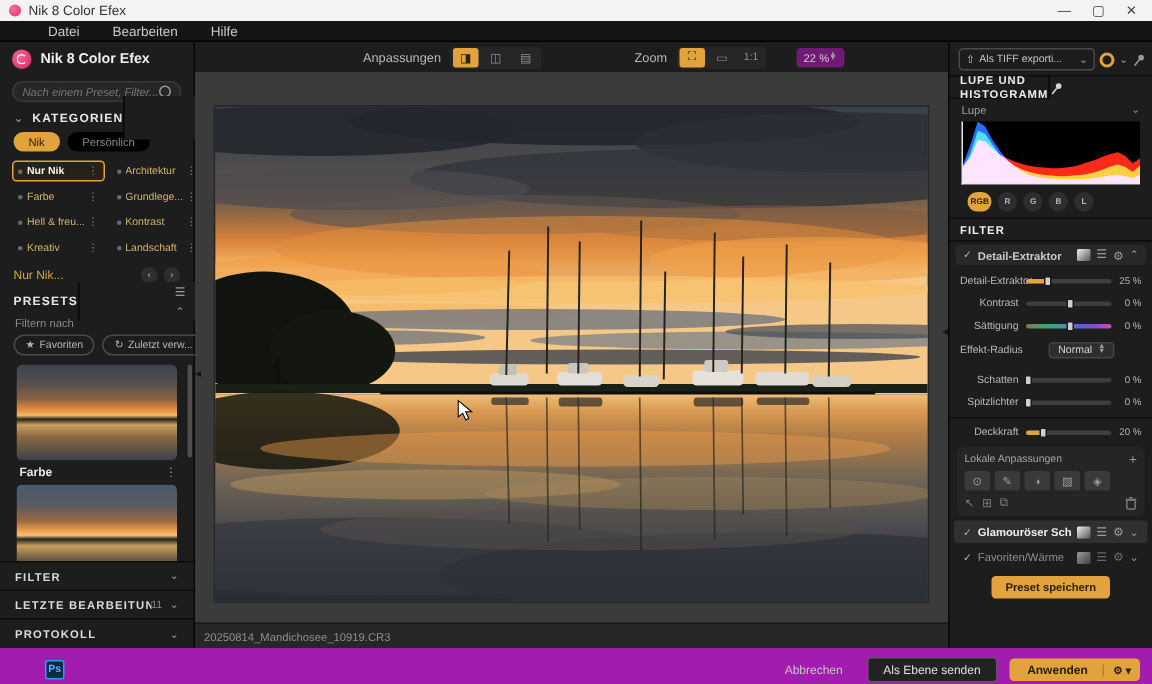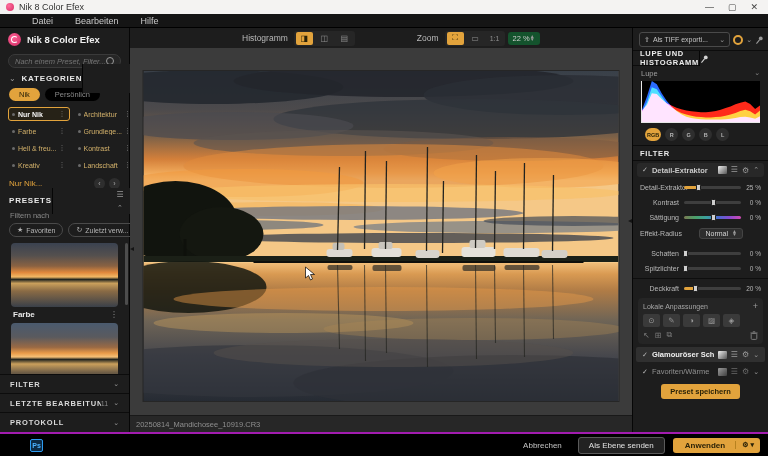--- a/index.html
+++ b/index.html
@@ -83,21 +83,21 @@
 
   
   .center { flex:1 1 auto; display:flex; flex-direction:column; min-width:0; }
   .toolbar { height:20px; background:#1d1d1d; display:flex; align-items:center; flex:0 0 auto; padding-left:112px; }
   .tlabel { color:#b9b9b9; font-size:8.5px; margin-right:6px; }
   .tgroup { display:flex; gap:3px; align-items:center; background:#262626; border-radius:3px; padding:1px 2px; }
   .tbtn { width:17px; height:13px; border-radius:2px; display:flex; align-items:center; justify-content:center; font-size:8px; color:#8f8f8f; background:transparent; }
   .tbtn.on { background:#e2a33c; color:#2a2208; }
   .tbtn.ratio { font-size:7px; width:16px;}
   .zoomgap { width:62px; }
-  .zoomval { background:#14532d; border-radius:3px; color:#cfcfcf; font-size:7.5px; padding:2px 5px; margin-left:3px; display:flex; align-items:center; gap:0;}
+  .zoomval { background:#701a75; border-radius:3px; color:#cfcfcf; font-size:7.5px; padding:2px 5px; margin-left:20px; display:flex; align-items:center; gap:0;}
   .updn { display:flex; flex-direction:column; line-height:3px; font-size:5px; color:#9a9a9a; }
 
   .canvas { flex:1 1 auto; background:#3b3b3b; position:relative; min-height:0; }
   .photo { position:absolute; left:50%; transform:translateX(-50%); top:23px; width:475px; height:330px; box-shadow:0 0 0 1px rgba(0,0,0,.35); }
   .photo svg { display:block; width:475px; height:330px; }
   .edgearrow { position:absolute; color:#141414; font-size:8px; }
   .edgearrow.l { left:0; top:196px; }
   .edgearrow.r { right:0; top:168px; }
 
   .fnamebar { height:17px; background:#272727; border-top:1px solid #191919; display:flex; align-items:center; padding-left:6px; flex:0 0 auto; }
@@ -153,21 +153,21 @@
   .subrow .trash { margin-left:auto; }
 
   .stackrow { display:flex; align-items:center; gap:4px; height:15px; padding:0 6px; margin:1px 3px; border-radius:2px; }
   .stackrow.hl { background:#303030; }
   .stackrow .sname { font-size:7.5px; font-weight:bold; flex:1; white-space:nowrap; overflow:hidden; color:#f0f0f0;}
   .stackrow.dim .sname { color:#8f8f8f; font-weight:normal; }
 
   .presetbtn { margin:4px 28px 2px 28px; background:#e2a33c; color:#2a2208; font-size:7.5px; font-weight:bold; border-radius:3px; height:15px; display:flex; align-items:center; justify-content:center; }
 
   
-  .bottombar { height:24px; background:#000000; border-top:2px solid #a21caf; display:flex; align-items:center; padding:0 8px 0 30px; flex:0 0 auto; }
+  .bottombar { height:24px; background:#a21caf; border-top:5px solid #a21caf; display:flex; align-items:center; padding:0 8px 0 30px; flex:0 0 auto; }
   .pslogo { width:13px; height:13px; border-radius:2px; background:#0c2a44; border:1px solid #2d9bf0; color:#4db2ff; font-size:7px; font-weight:bold; display:flex; align-items:center; justify-content:center; }
   .botbtns { margin-left:auto; display:flex; gap:8px; align-items:center; }
   .btn-plain { color:#c5c5c5; font-size:8px; padding:3px 8px; }
   .btn-outline { color:#e0e0e0; font-size:8px; border:1px solid #5a5a5a; border-radius:3px; padding:3px 10px; background:#222; }
   .btn-gold { background:#e2a33c; color:#2a2208; font-size:8px; font-weight:bold; border-radius:3px; padding:3px 0 3px 12px; display:flex; align-items:center; }
   .btn-gold .seg { border-left:1px solid #b8821f; margin-left:10px; padding:0 6px; display:flex; align-items:center; gap:2px; font-size:7px; }
 
   svg.icon { display:block; }
 </style>
 </head>
@@ -316,21 +316,21 @@
         <div class="lsec" style="border-bottom:none;">
           <span class="ltext">PROTOKOLL</span>
           <span class="chev">⌄</span>
         </div>
       </div>
       <div class="lscroll"></div>
     </div>
 
     <div class="center">
       <div class="toolbar">
-        <span class="tlabel">Histogramm</span>
+        <span class="tlabel">Anpassungen</span>
         <span class="tgroup">
           <span class="tbtn on">◨</span>
           <span class="tbtn">◫</span>
           <span class="tbtn">▤</span>
         </span>
         <span class="zoomgap"></span>
         <span class="tlabel">Zoom</span>
         <span class="tgroup">
           <span class="tbtn on">⛶</span>
           <span class="tbtn">▭</span>

